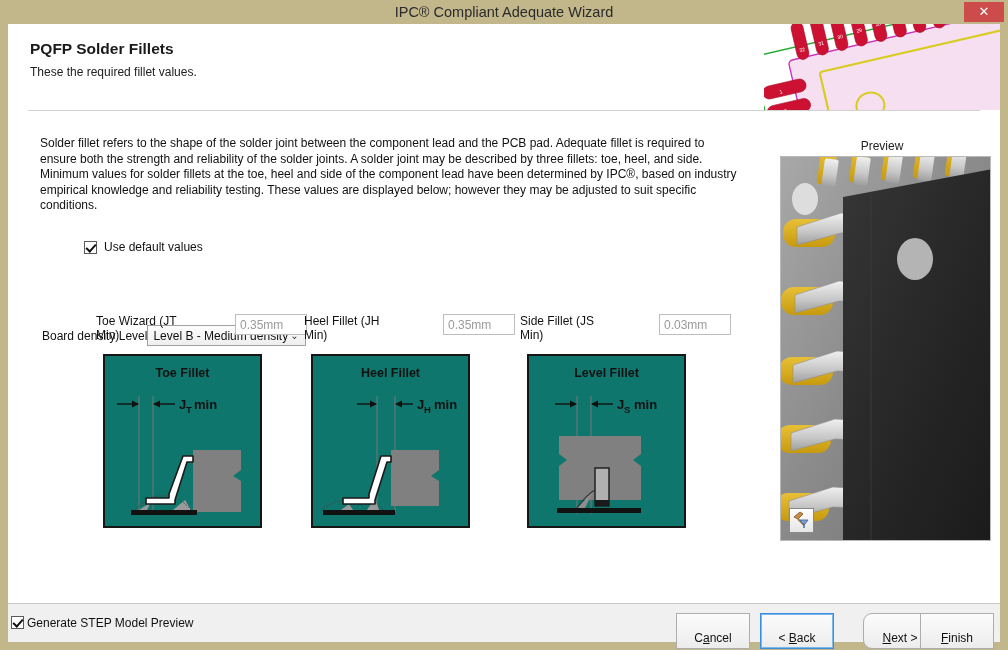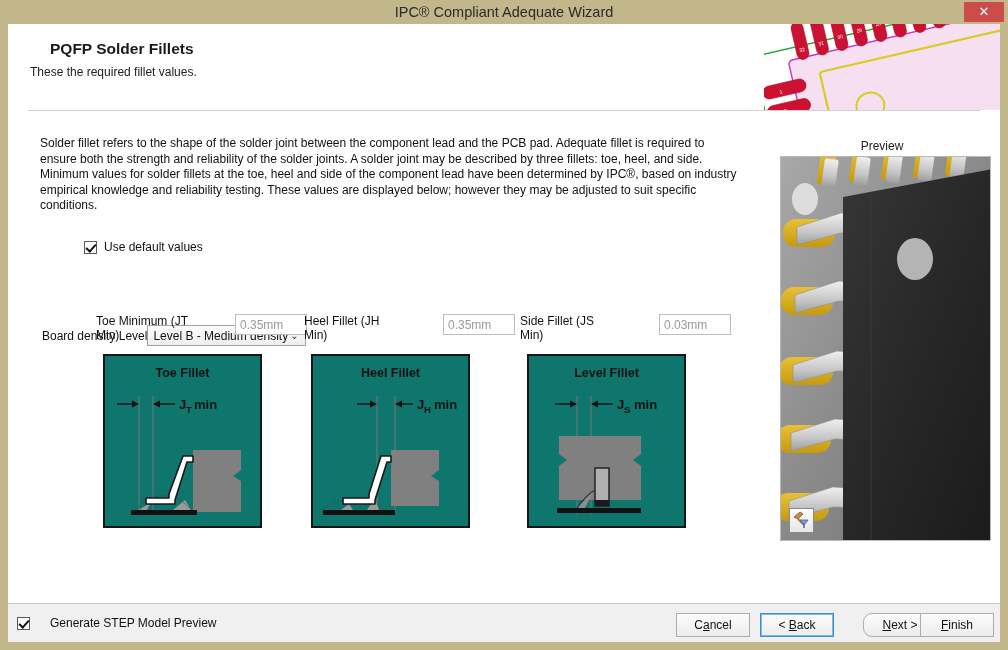--- a/index.html
+++ b/index.html
@@ -58,21 +58,20 @@
   .header {
     position: absolute; left: 0; top: 0;
     width: 992px; height: 86px;
     background: #ffffff;
   }
   .header-title {
     position: absolute; left: 22px; top: 16px;
     font-size: 15.5px;
     font-weight: bold;
     color: #1a1a1a;
-    margin-left: 20px;
   }
   .header-sub {
     position: absolute; left: 22px; top: 41px;
     font-size: 12px;
     color: #222222;
   }
   .header-rule {
     position: absolute; left: 20px; top: 86px;
     width: 952px; height: 1px;
     background: #d2d2d2;
@@ -217,34 +216,34 @@
   }
 
   
   .footer {
     position: absolute; left: 8px; top: 603px;
     width: 992px; height: 39px;
     background: #f0f0f0;
     border-top: 1px solid #c8c8c8;
   }
   .footer-chk {
-    position: absolute; left: 9px; top: 12px;
-    display: flex; align-items: flex-end; gap: 20px;
+    position: absolute; left: 3px; top: 12px;
+    display: flex; align-items: flex-start; gap: 3px;
     cursor: pointer;
   }
   .btn {
     position: absolute; top: 9px;
     width: 74px; height: 24px;
     background: linear-gradient(#fcfcfc,#ececec);
     border: 1px solid #adadad;
     font-size: 12px;
     color: #111;
     cursor: pointer;
     font-family: "Liberation Sans", sans-serif;
-    padding: 4px;
+    padding: 17px;
   }
   .btn.focus {
     border: 1px solid #3c8ddc;
     box-shadow: 0 0 0 1px #7fb7ec inset;
   }
   .btn-cancel { left: 668px; }
   .btn-back   { left: 752px; }
   .btn-next   { left: 855px; border-radius: 9px; }
   .btn-finish { left: 912px; }
   u { text-decoration: underline; }
@@ -317,21 +316,21 @@
       <span class="density-label">Board density Level</span>
       <div class="combo">
         <span class="combo-text">Level B - Medium density</span>
         <span class="combo-arrow">⌄</span>
       </div>
     </div>
 
     <div class="fillet-col c0">
       <div class="fillet-head">
         <div class="fillet-label">
-          <span>Toe Minimum (JT</span><br>
+          <span>Toe Wizard (JT</span><br>
           <span>Min)</span>
         </div>
         <input class="fillet-input" type="text" placeholder="0.35mm" style="">
       </div>
       <div class="diagram-box">
         <div class="diagram-title">Toe Fillet</div>
         <svg class="diagram-svg" width="155" height="144" viewBox="0 0 155 144">
 
           <line x1="34" y1="14" x2="34" y2="130" stroke="#777" stroke-width="1"></line>
           <line x1="48" y1="14" x2="48" y2="130" stroke="#777" stroke-width="1"></line>

